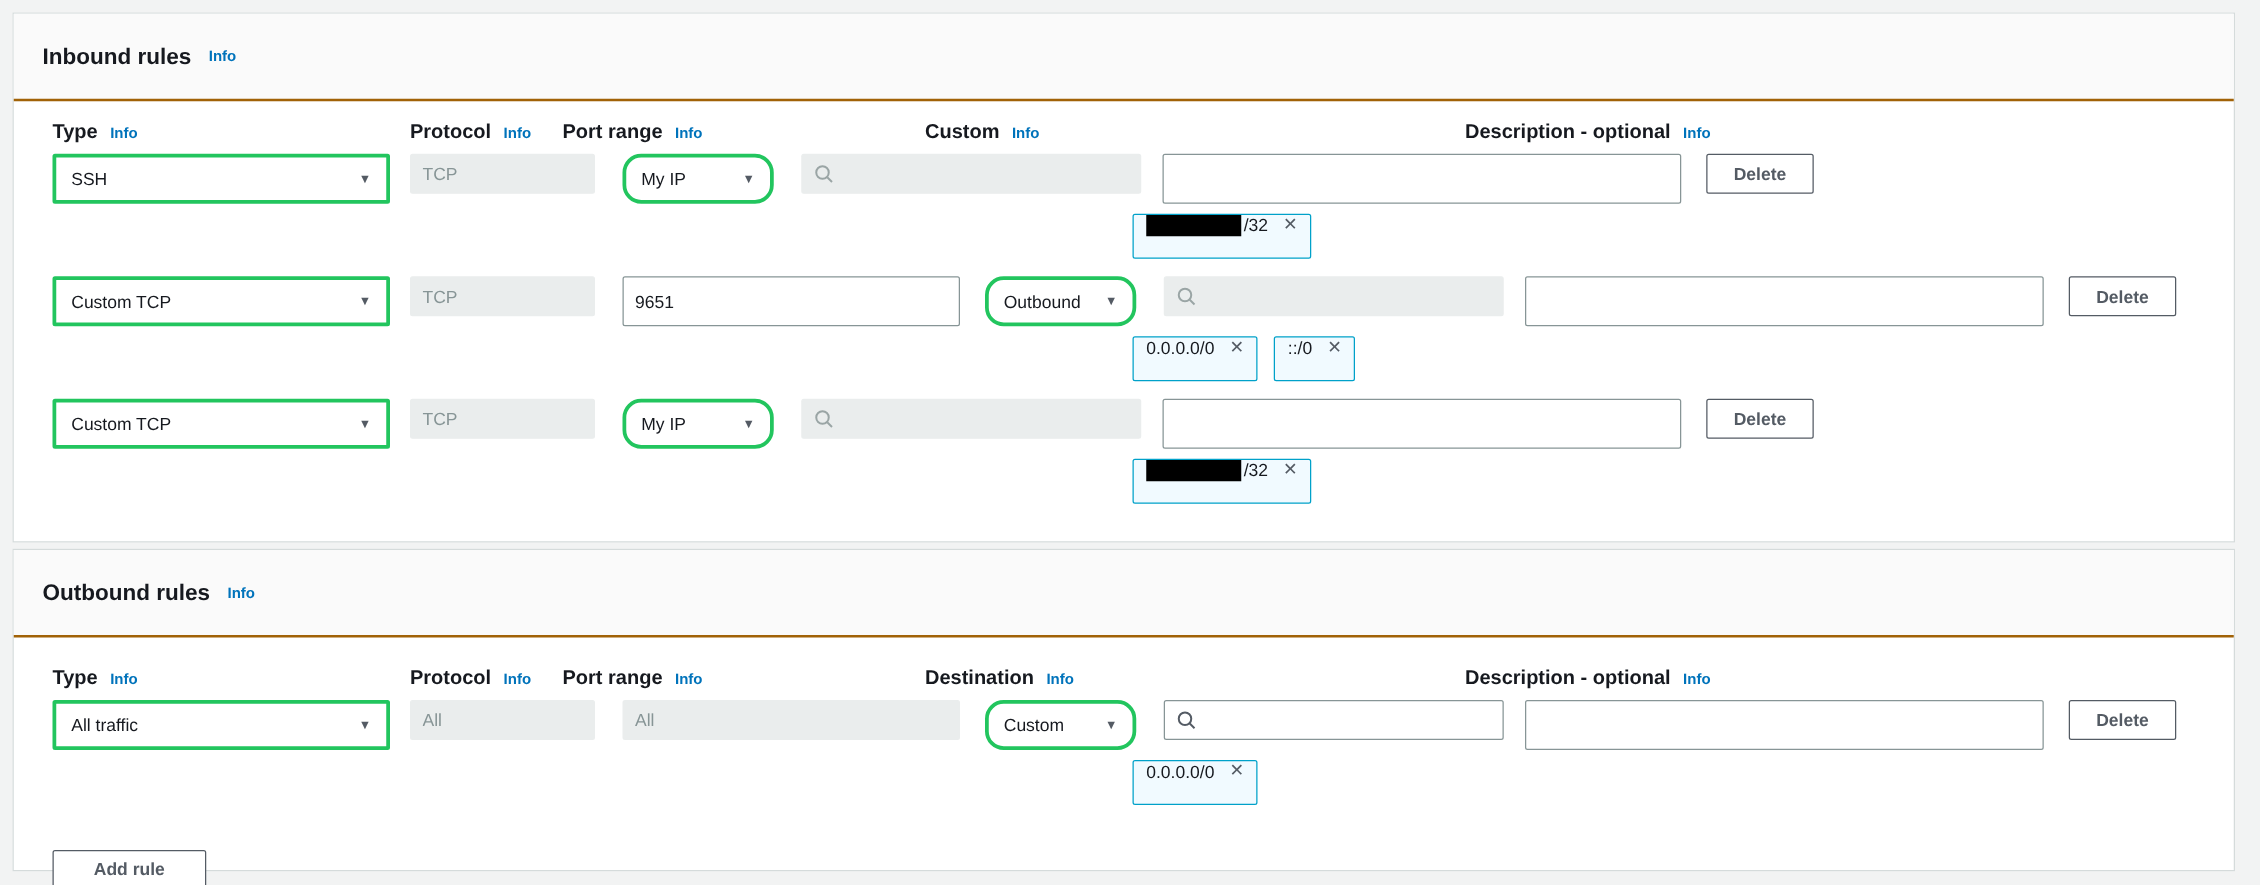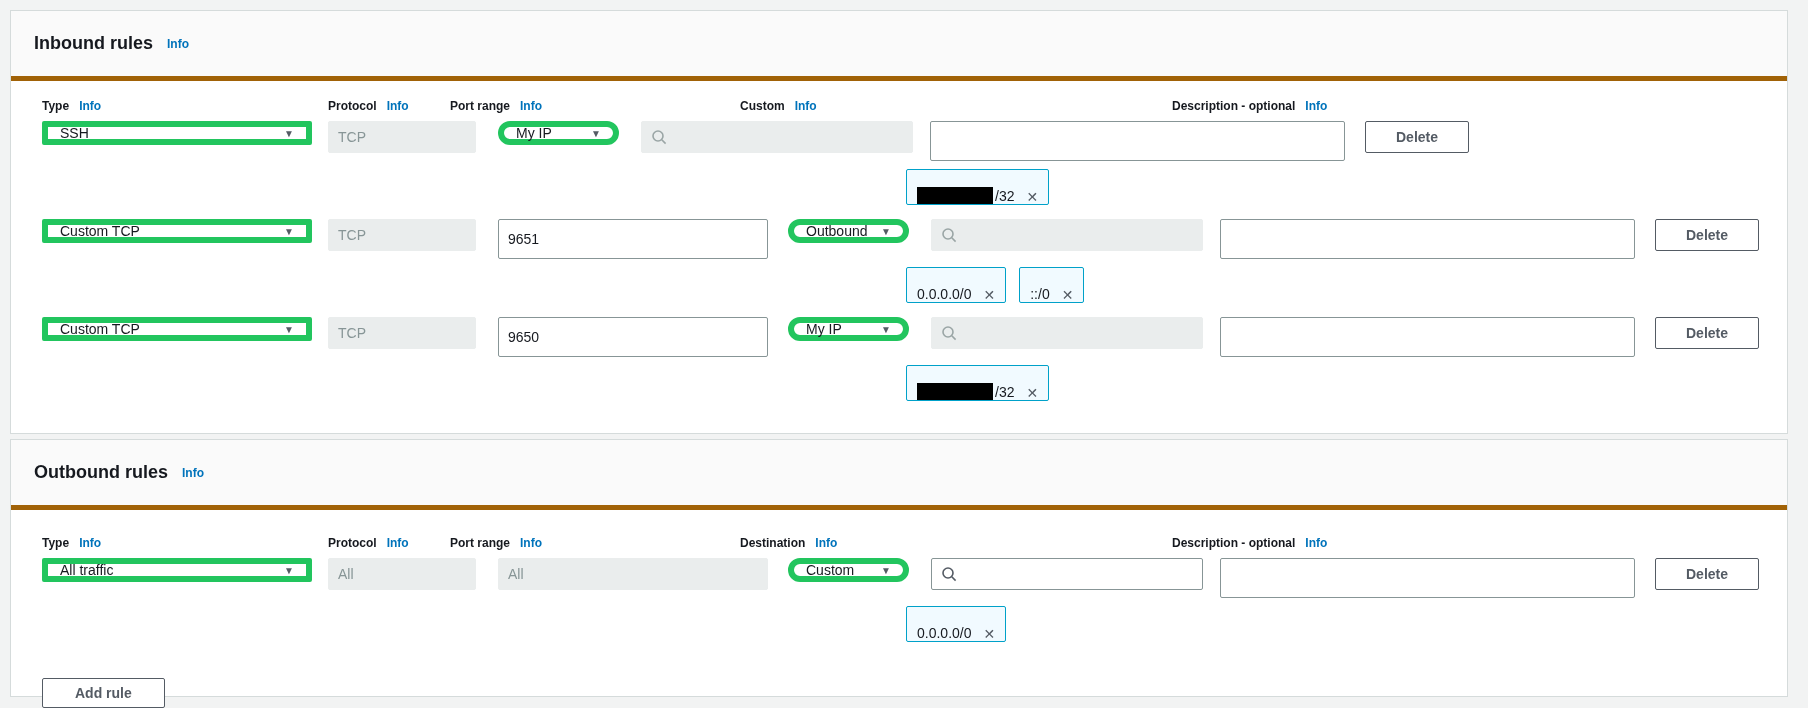--- a/index.html
+++ b/index.html
@@ -4,35 +4,35 @@
 <style>
   * { box-sizing: border-box; }
   html,body { margin:0; padding:0; }
   body {
     width:1808px; height:708px; background:#f2f3f3; position:relative;
     font-family:"Liberation Sans", sans-serif; color:#16191f; font-size:14px;
   }
   .panel { position:absolute; left:10px; width:1778px; background:#ffffff; border:1px solid #d5dbdb; }
   #inbound-panel { top:10px; height:424px; }
   #outbound-panel { top:439px; height:258px; }
-  .panel-header { height:70px; background:#fafafa; border-bottom:5px solid #a16207; display:flex; align-items:center; padding:0 23px; }
+  .panel-header { height:70px; background:#fafafa; border-bottom:2px solid #a16207; display:flex; align-items:center; padding:0 23px; }
   .panel-title { font-size:18px; font-weight:bold; }
   .info-link { color:#0073bb; font-size:12px; font-weight:bold; margin-left:14px; text-decoration:none; cursor:pointer; }
   .panel-body { padding:16px 20px 0 31px; }
   #outbound-panel .panel-body { padding-top:24px; }
 
   .labels-row { display:flex; margin-bottom:8px; align-items:baseline; }
-  .col-label { font-weight:bold; font-size:12px; }
+  .col-label { font-weight:bold; font-size:16px; }
   .label-cell .info-link { margin-left:10px; }
   .lc1 { width:286px; } .lc2 { width:122px; } .lc3 { width:290px; }
   .lc4 { width:143px; } .lc5 { width:289px; } .lc6 { width:435px; }
 
   .controls-row { display:flex; align-items:flex-start; }
   .select {
-    height:24px; border:6px solid #22c55e; border-radius:2px; background:#fff;
+    height:40px; border:3px solid #22c55e; border-radius:2px; background:#fff;
     display:flex; align-items:center; justify-content:space-between;
     padding:0 12px; cursor:pointer;
   }
   .select-type { width:270px; margin-right:16px; }
   .select-narrow { width:121px; margin-right:22px;border-radius:15px; }
   .caret { color:#545b64; font-size:10px; margin-left:8px; }
   input { font-family:"Liberation Sans", sans-serif; font-size:14px; color:#16191f; }
   .dis-input {
     height:32px; background:#eaeded; border:1px solid #eaeded; border-radius:2px;
     color:#879596; padding:0 9px;
@@ -44,27 +44,27 @@
     width:272px; height:32px; border-radius:2px; margin-right:17px;
     display:flex; align-items:center; padding:0 9px;
   }
   .search-disabled { background:#eaeded; border:1px solid #eaeded; }
   .search-enabled { background:#fff; border:1px solid #879596; }
   .desc-input { width:415px; margin-right:20px; }
   .btn {
     background:#fff; border:1px solid #545b64; border-radius:2px; color:#545b64;
     font-weight:bold; font-size:14px; font-family:"Liberation Sans", sans-serif; cursor:pointer;
   }
-  .delete-btn { width:104px; height:32px; }
+  .delete-btn { width:86px; height:32px; }
   .add-rule-btn { height:30px; padding:0 32px; margin-top:24px; }
   #outbound-panel .add-rule-btn { margin-top:22px; }
 
   .chips-row { display:flex; margin:8px 0 14px 864px; gap:13px; }
   .chip {
-    display:inline-flex; align-items:flex-end; height:36px; padding:0 10px;
+    display:inline-flex; align-items:flex-start; height:36px; padding:0 10px;
     background:#f1faff; border:1px solid #00a1c9; border-radius:2px; font-size:14px;
   }
   .redaction { display:inline-block; width:76px; height:17px; background:#000; margin-right:2px; }
   .chip-close { margin-left:12px; color:#545b64; font-size:14px; cursor:pointer; line-height:1; }
 </style>
 </head>
 <body>
 
 <section class="panel" id="inbound-panel">
   <div class="panel-header">
@@ -147,21 +147,20 @@
     </div>
 
     
     <div>
       <div class="controls-row">
         <div class="select select-type">
           <span>Custom TCP</span>
           <span class="caret">▼</span>
         </div>
         <input class="dis-input protocol-input" disabled="" value="TCP" style="">
-        <input class="text-input port-input" value="9650" style="">
         <div class="select select-narrow">
           <span>My IP</span>
           <span class="caret">▼</span>
         </div>
         <div class="search-box search-disabled">
           <svg width="16" height="16" viewBox="0 0 16 16">
               <circle cx="7" cy="7" r="5" fill="none" stroke="#9aa5a5" stroke-width="1.6"></circle>
               <line x1="10.8" y1="10.8" x2="14.6" y2="14.6" stroke="#9aa5a5" stroke-width="1.6"></line>
             </svg>
         </div>

